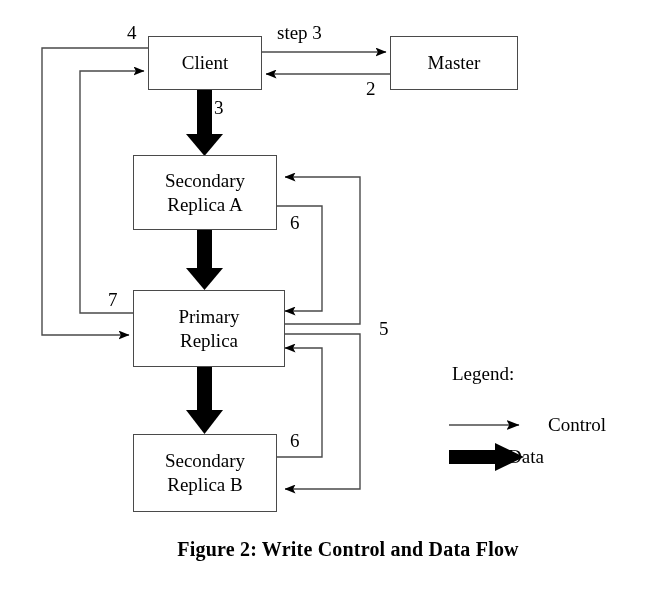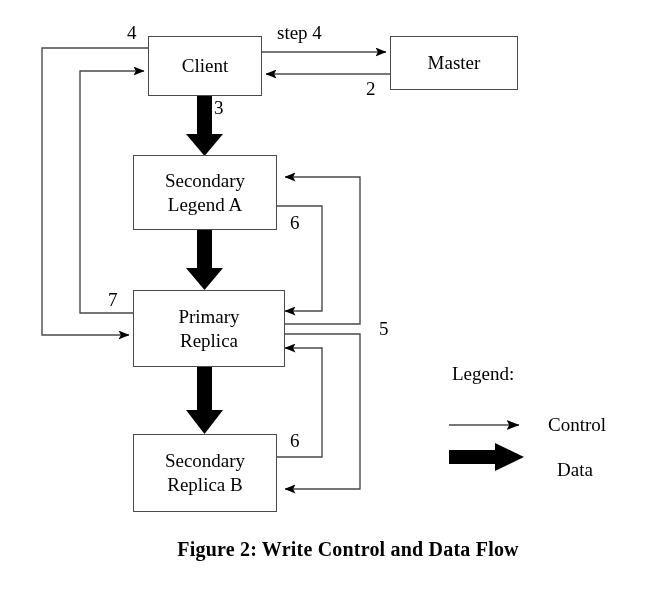--- a/index.html
+++ b/index.html
@@ -137,60 +137,60 @@
 
     <g>
       <path d="M449,425 L519,425" fill="none" stroke="#4a4a4a" stroke-width="1.4" marker-end="url(#ctrl-arrow-legend)"></path>
     </g>
     <g>
       <rect x="449" y="450" width="48" height="14" fill="#000000"></rect>
       <path d="M495,443 L495,471 L524,457 Z" fill="#000000"></path>
     </g>
   </svg>
 
-  <div class="node-box" style="left:148px; top:36px; width:114px; height:60px;">
+  <div class="node-box" style="left:148px; top:36px; width:114px; height:54px;">
     <span class="node-line">Client</span>
   </div>
 
   <div class="node-box" style="left:390px; top:36px; width:128px; height:54px;">
     <span class="node-line">Master</span>
   </div>
 
   <div class="node-box" style="left:133px; top:155px; width:144px; height:75px;">
     <span class="node-line">Secondary</span>
-    <span class="node-line">Legend A</span>
+    <span class="node-line">Replica A</span>
   </div>
 
   <div class="node-box" style="left:133px; top:290px; width:152px; height:77px;">
     <span class="node-line">Primary</span>
     <span class="node-line">Replica</span>
   </div>
 
   <div class="node-box" style="left:133px; top:434px; width:144px; height:78px;">
     <span class="node-line">Secondary</span>
     <span class="node-line">Replica B</span>
   </div>
 
-  <div class="edge-label" style="left:277px; top:22px;">step 4</div>
+  <div class="edge-label" style="left:277px; top:22px;">step 3</div>
 
   <div class="edge-label" style="left:366px; top:78px;">2</div>
 
   <div class="edge-label" style="left:214px; top:97px;">3</div>
 
   <div class="edge-label" style="left:127px; top:22px;">4</div>
 
   <div class="edge-label" style="left:379px; top:318px;">5</div>
 
   <div class="edge-label" style="left:290px; top:212px;">6</div>
 
   <div class="edge-label" style="left:290px; top:430px;">6</div>
 
   <div class="edge-label" style="left:108px; top:289px;">7</div>
 
   <div class="legend-title" style="left:452px; top:363px;">Legend:</div>
 
   <div class="legend-label" style="left:548px; top:414px;">Control</div>
 
-  <div class="legend-label" style="left:557px; top:446px;margin-top:13px;">Data</div>
+  <div class="legend-label" style="left:508px; top:446px;">Data</div>
 
   <div class="caption">Figure 2:  Write Control and Data Flow</div>
 
 </div>
 
 </body></html>

